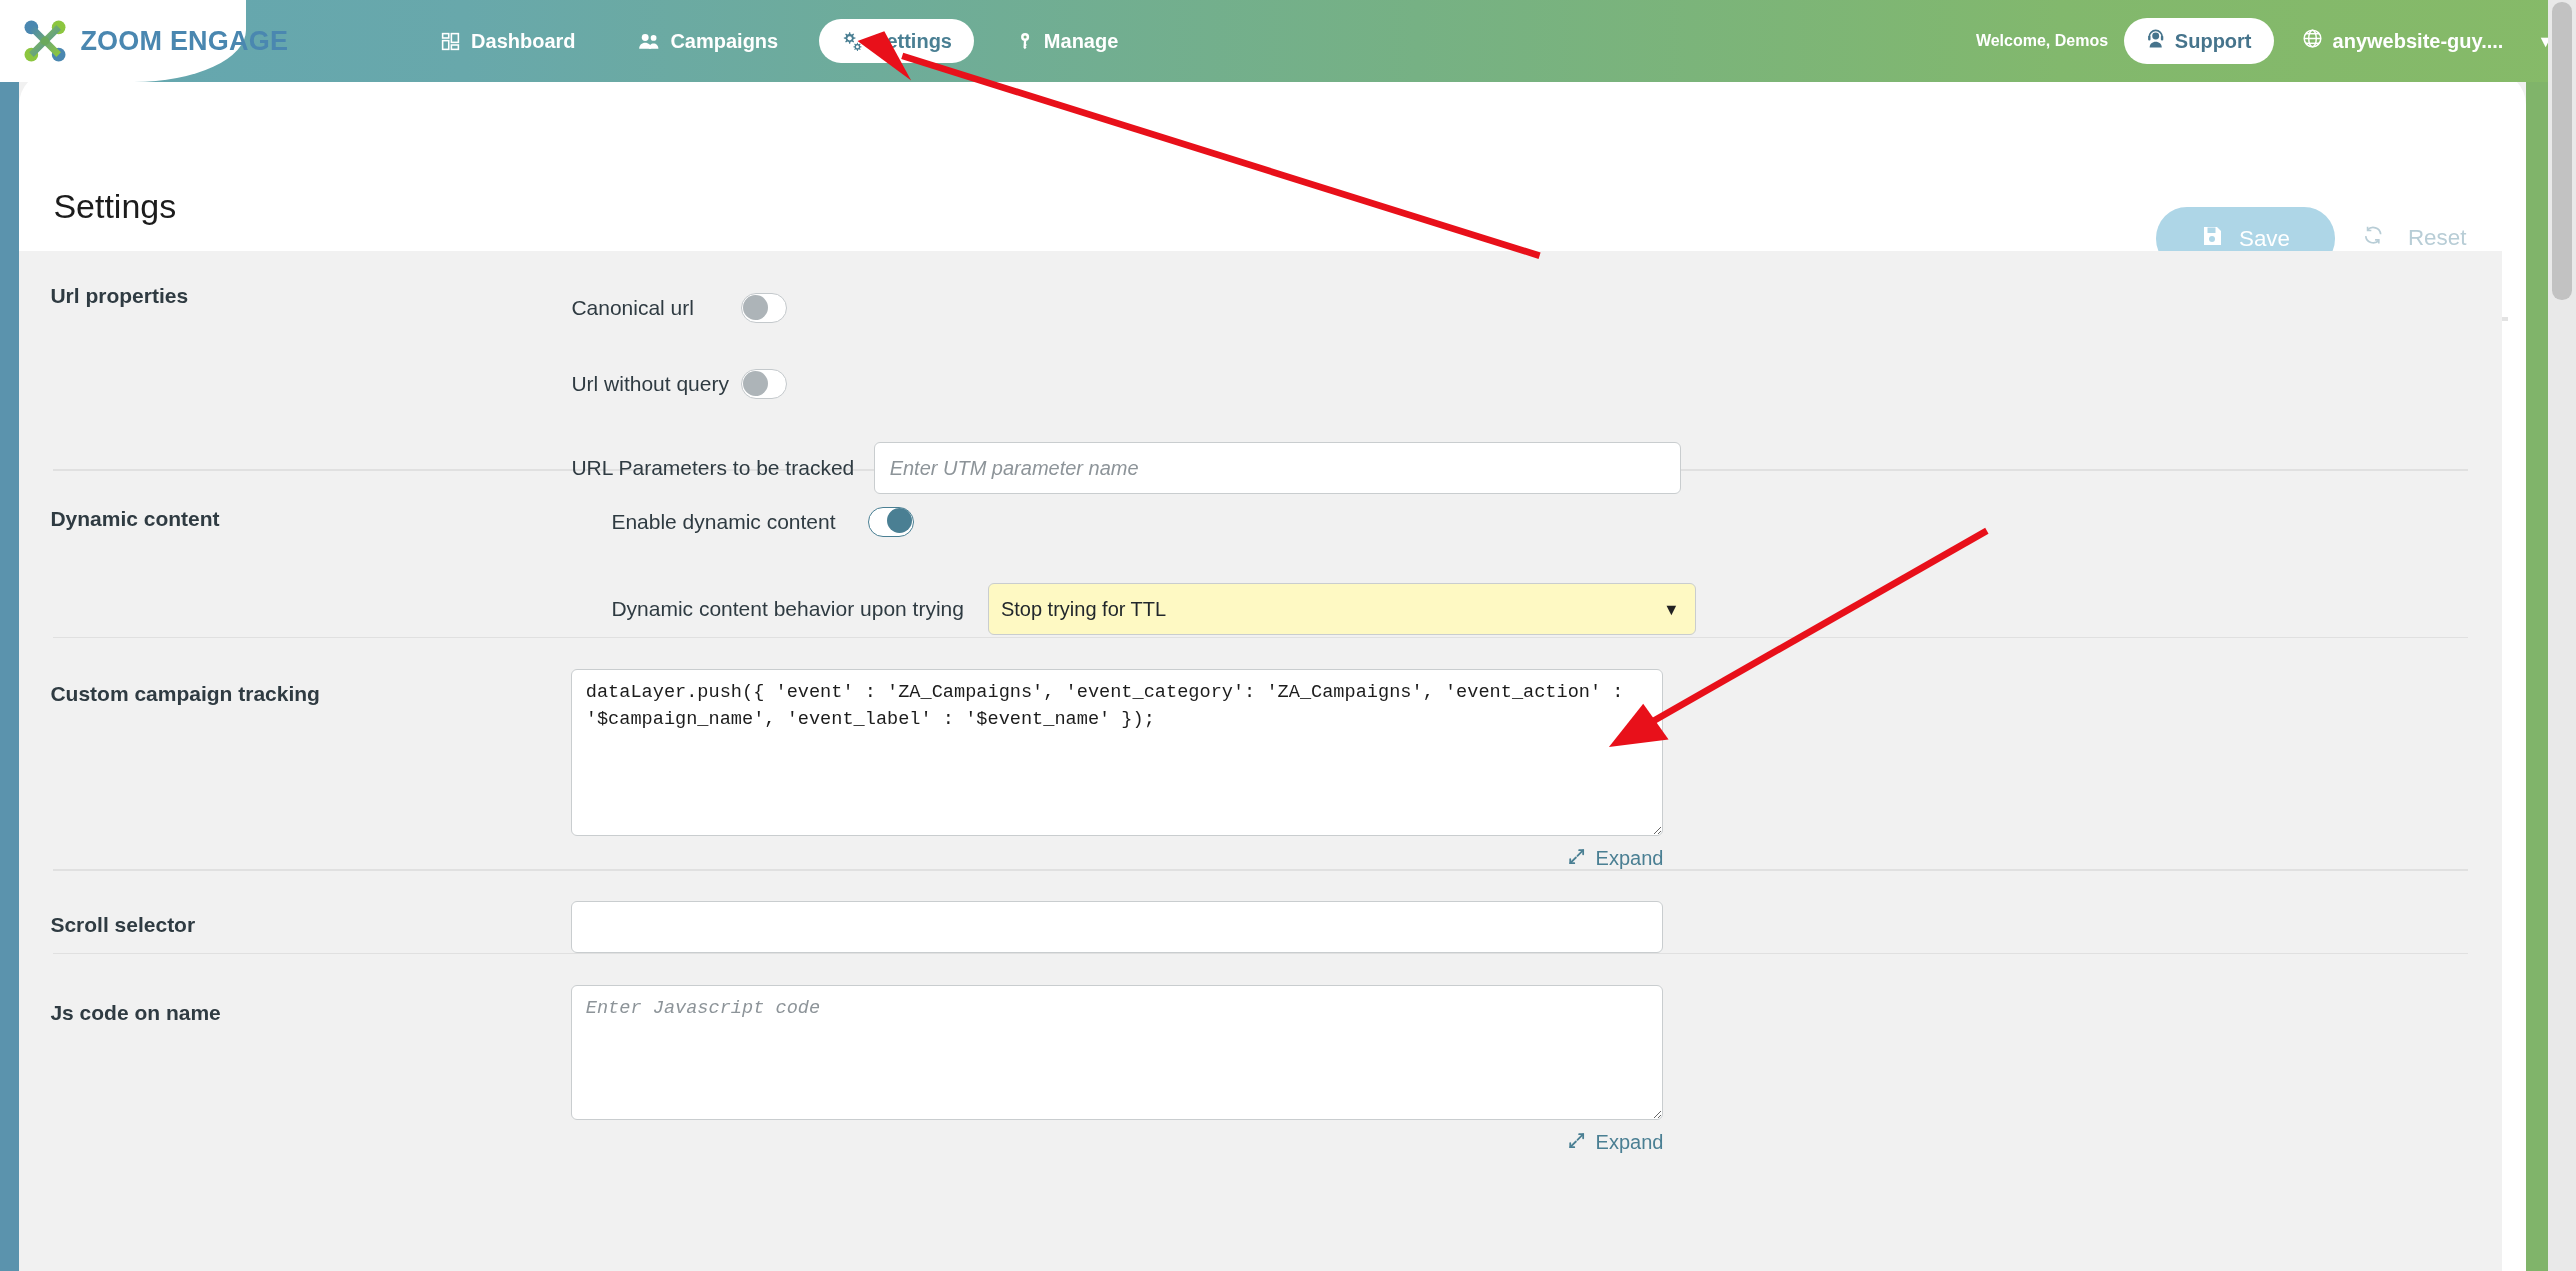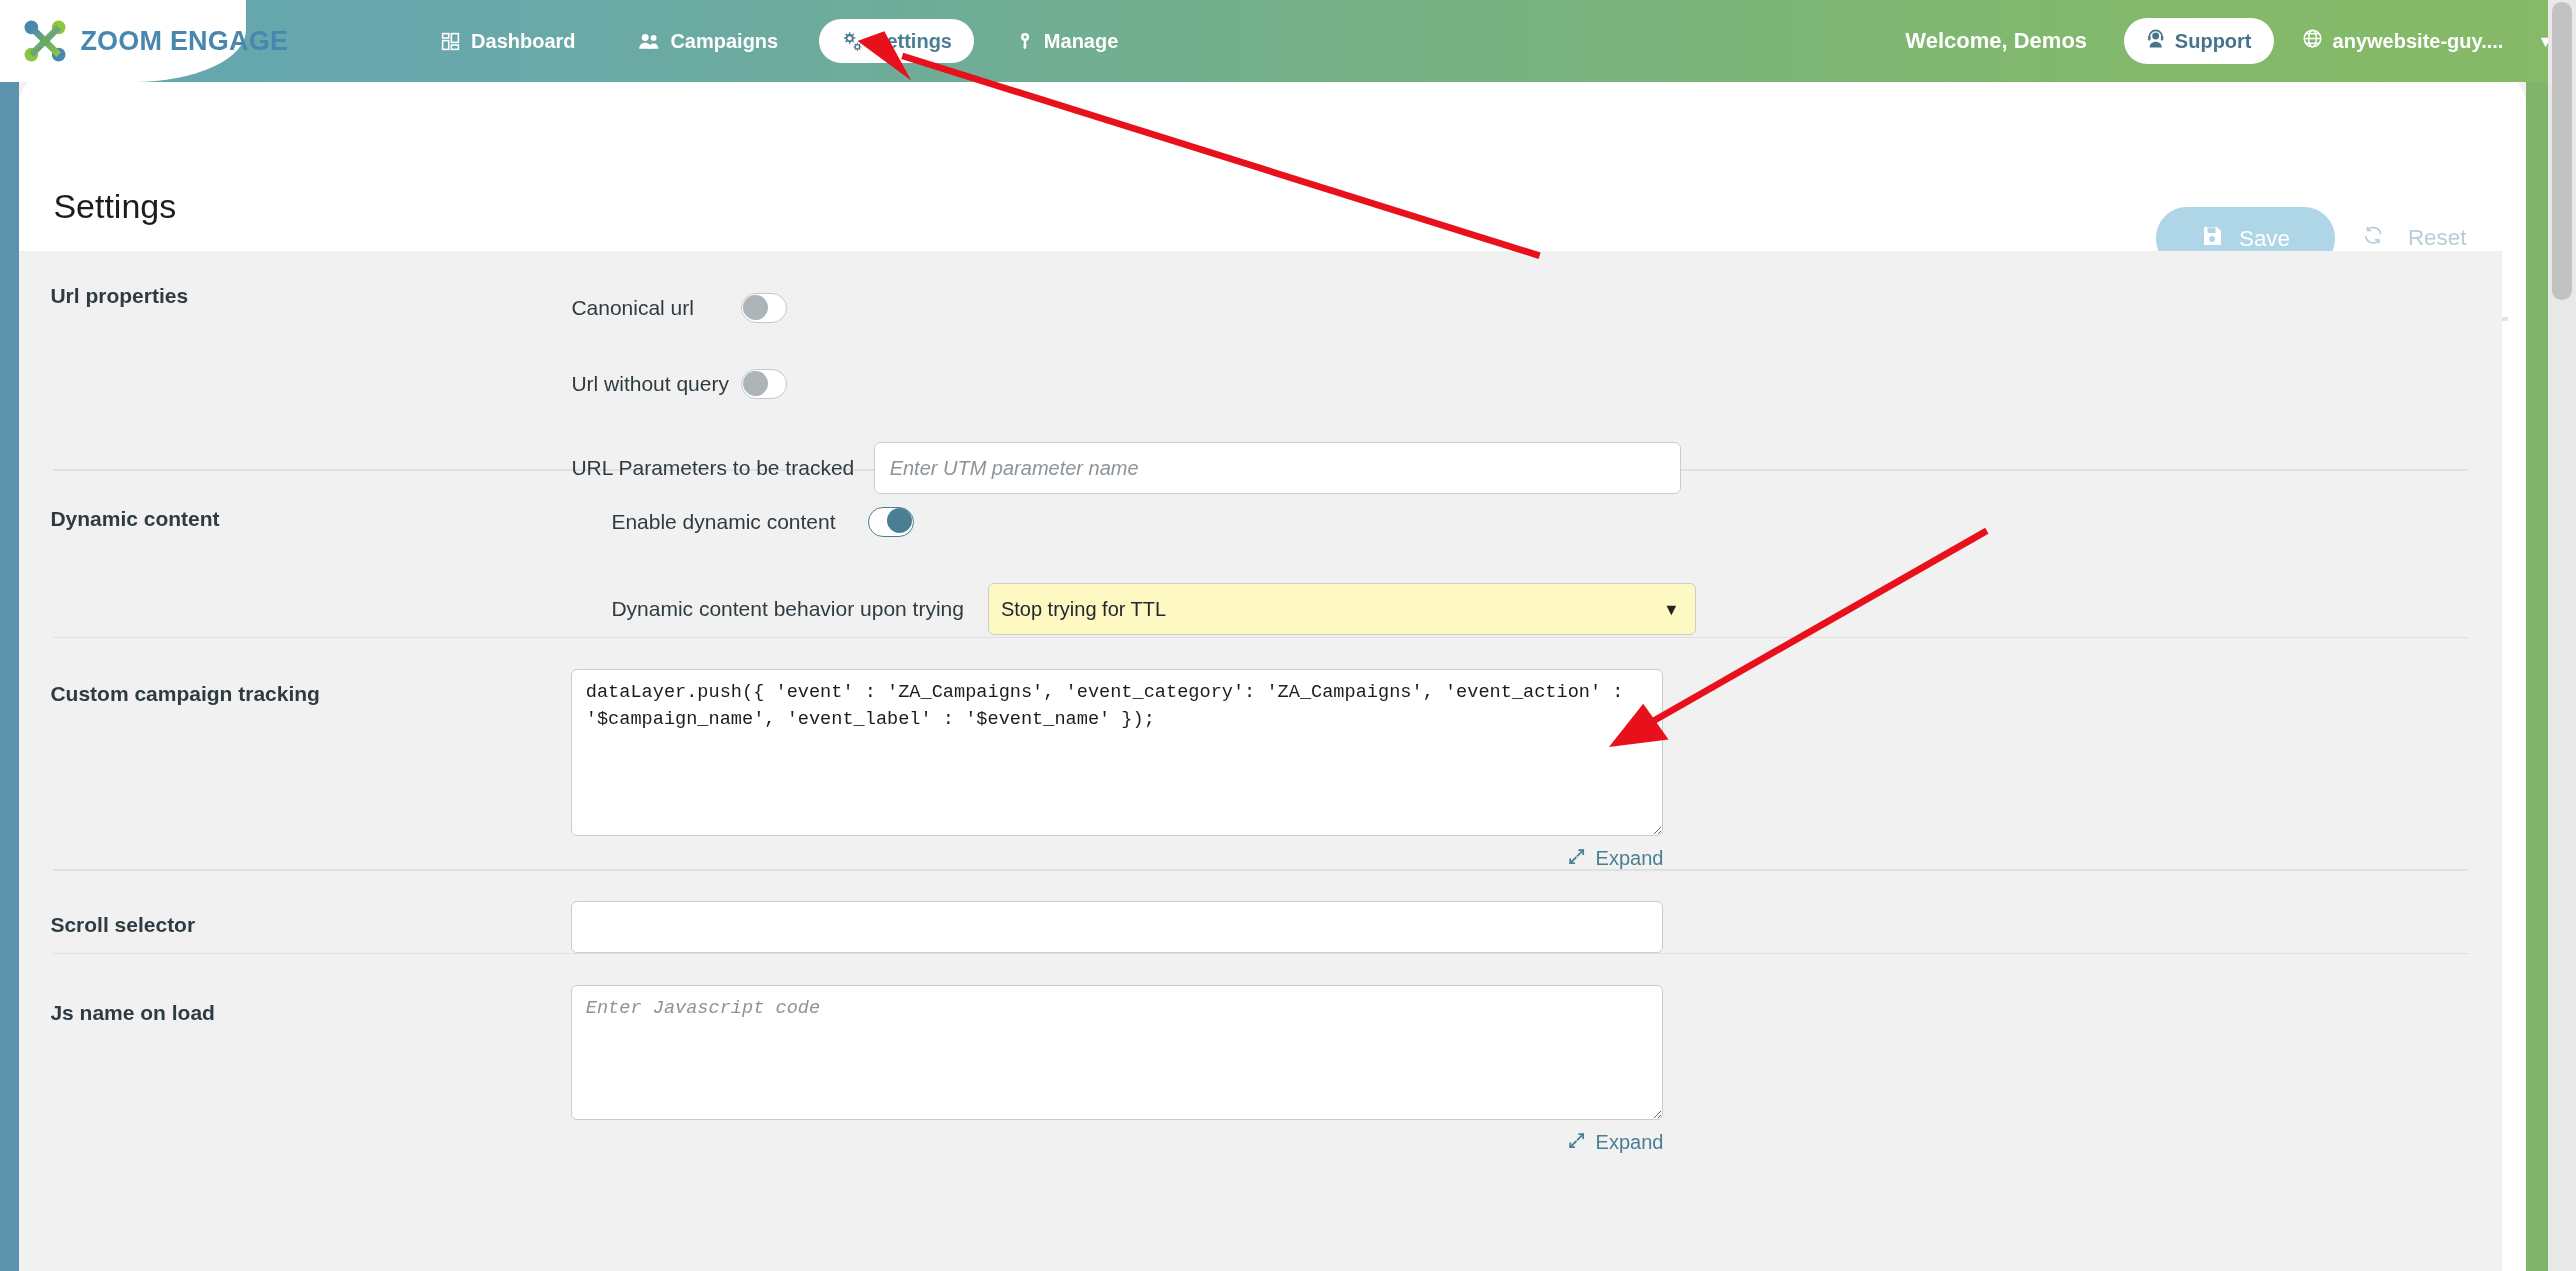--- a/index.html
+++ b/index.html
@@ -84,24 +84,24 @@
     position: absolute;
     right: 22.4px;
     top: 0;
     height: 82px;
     display: flex;
     align-items: center;
     z-index: 31;
   }
   .welcome {
     color: #ffffff;
-    font-size: 22px;
+    font-size: 16px;
     font-weight: bold;
     white-space: nowrap;
-    margin-right: 37px;
+    margin-right: 16px;
   }
   .support-btn {
     display: flex;
     align-items: center;
     gap: 9px;
     background: #ffffff;
     color: #46748c;
     font-size: 20px;
     font-weight: bold;
     padding: 10.4px 22.4px;
@@ -549,21 +549,21 @@
     <div class="row" style="padding-top:30px; height:82px;">
       <div class="row-label" style="padding-top:12px;">Scroll selector</div>
       <div class="row-fields">
         <input class="text-input" style="width: 1092px;" placeholder="">
       </div>
     </div>
 
     <div class="divider" style="margin:0 34px;"></div>
 
     <div class="row" style="padding-top:31px;">
-      <div class="row-label" style="padding-top:16.4px;">Js name on load</div>
+      <div class="row-label" style="padding-top:16.4px;">Js code on name</div>
       <div class="row-fields">
         <textarea class="code-area" style="width: 1092px; height: 135px;" placeholder="Enter Javascript code"></textarea>
         <div style="width:1092px; text-align:right; margin-top:7.5px;">
           <span class="expand-link">
             <span>
               <svg width="19.4" height="19.4" viewBox="0 0 24 24" fill="none" stroke="#4a7f93" stroke-width="2.2" stroke-linecap="round">
                 <path d="M15 4h5v5"></path>
                   <path d="M20 4l-7 7"></path>
                 <path d="M9 20H4v-5"></path>
                   <path d="M4 20l7-7"></path>

